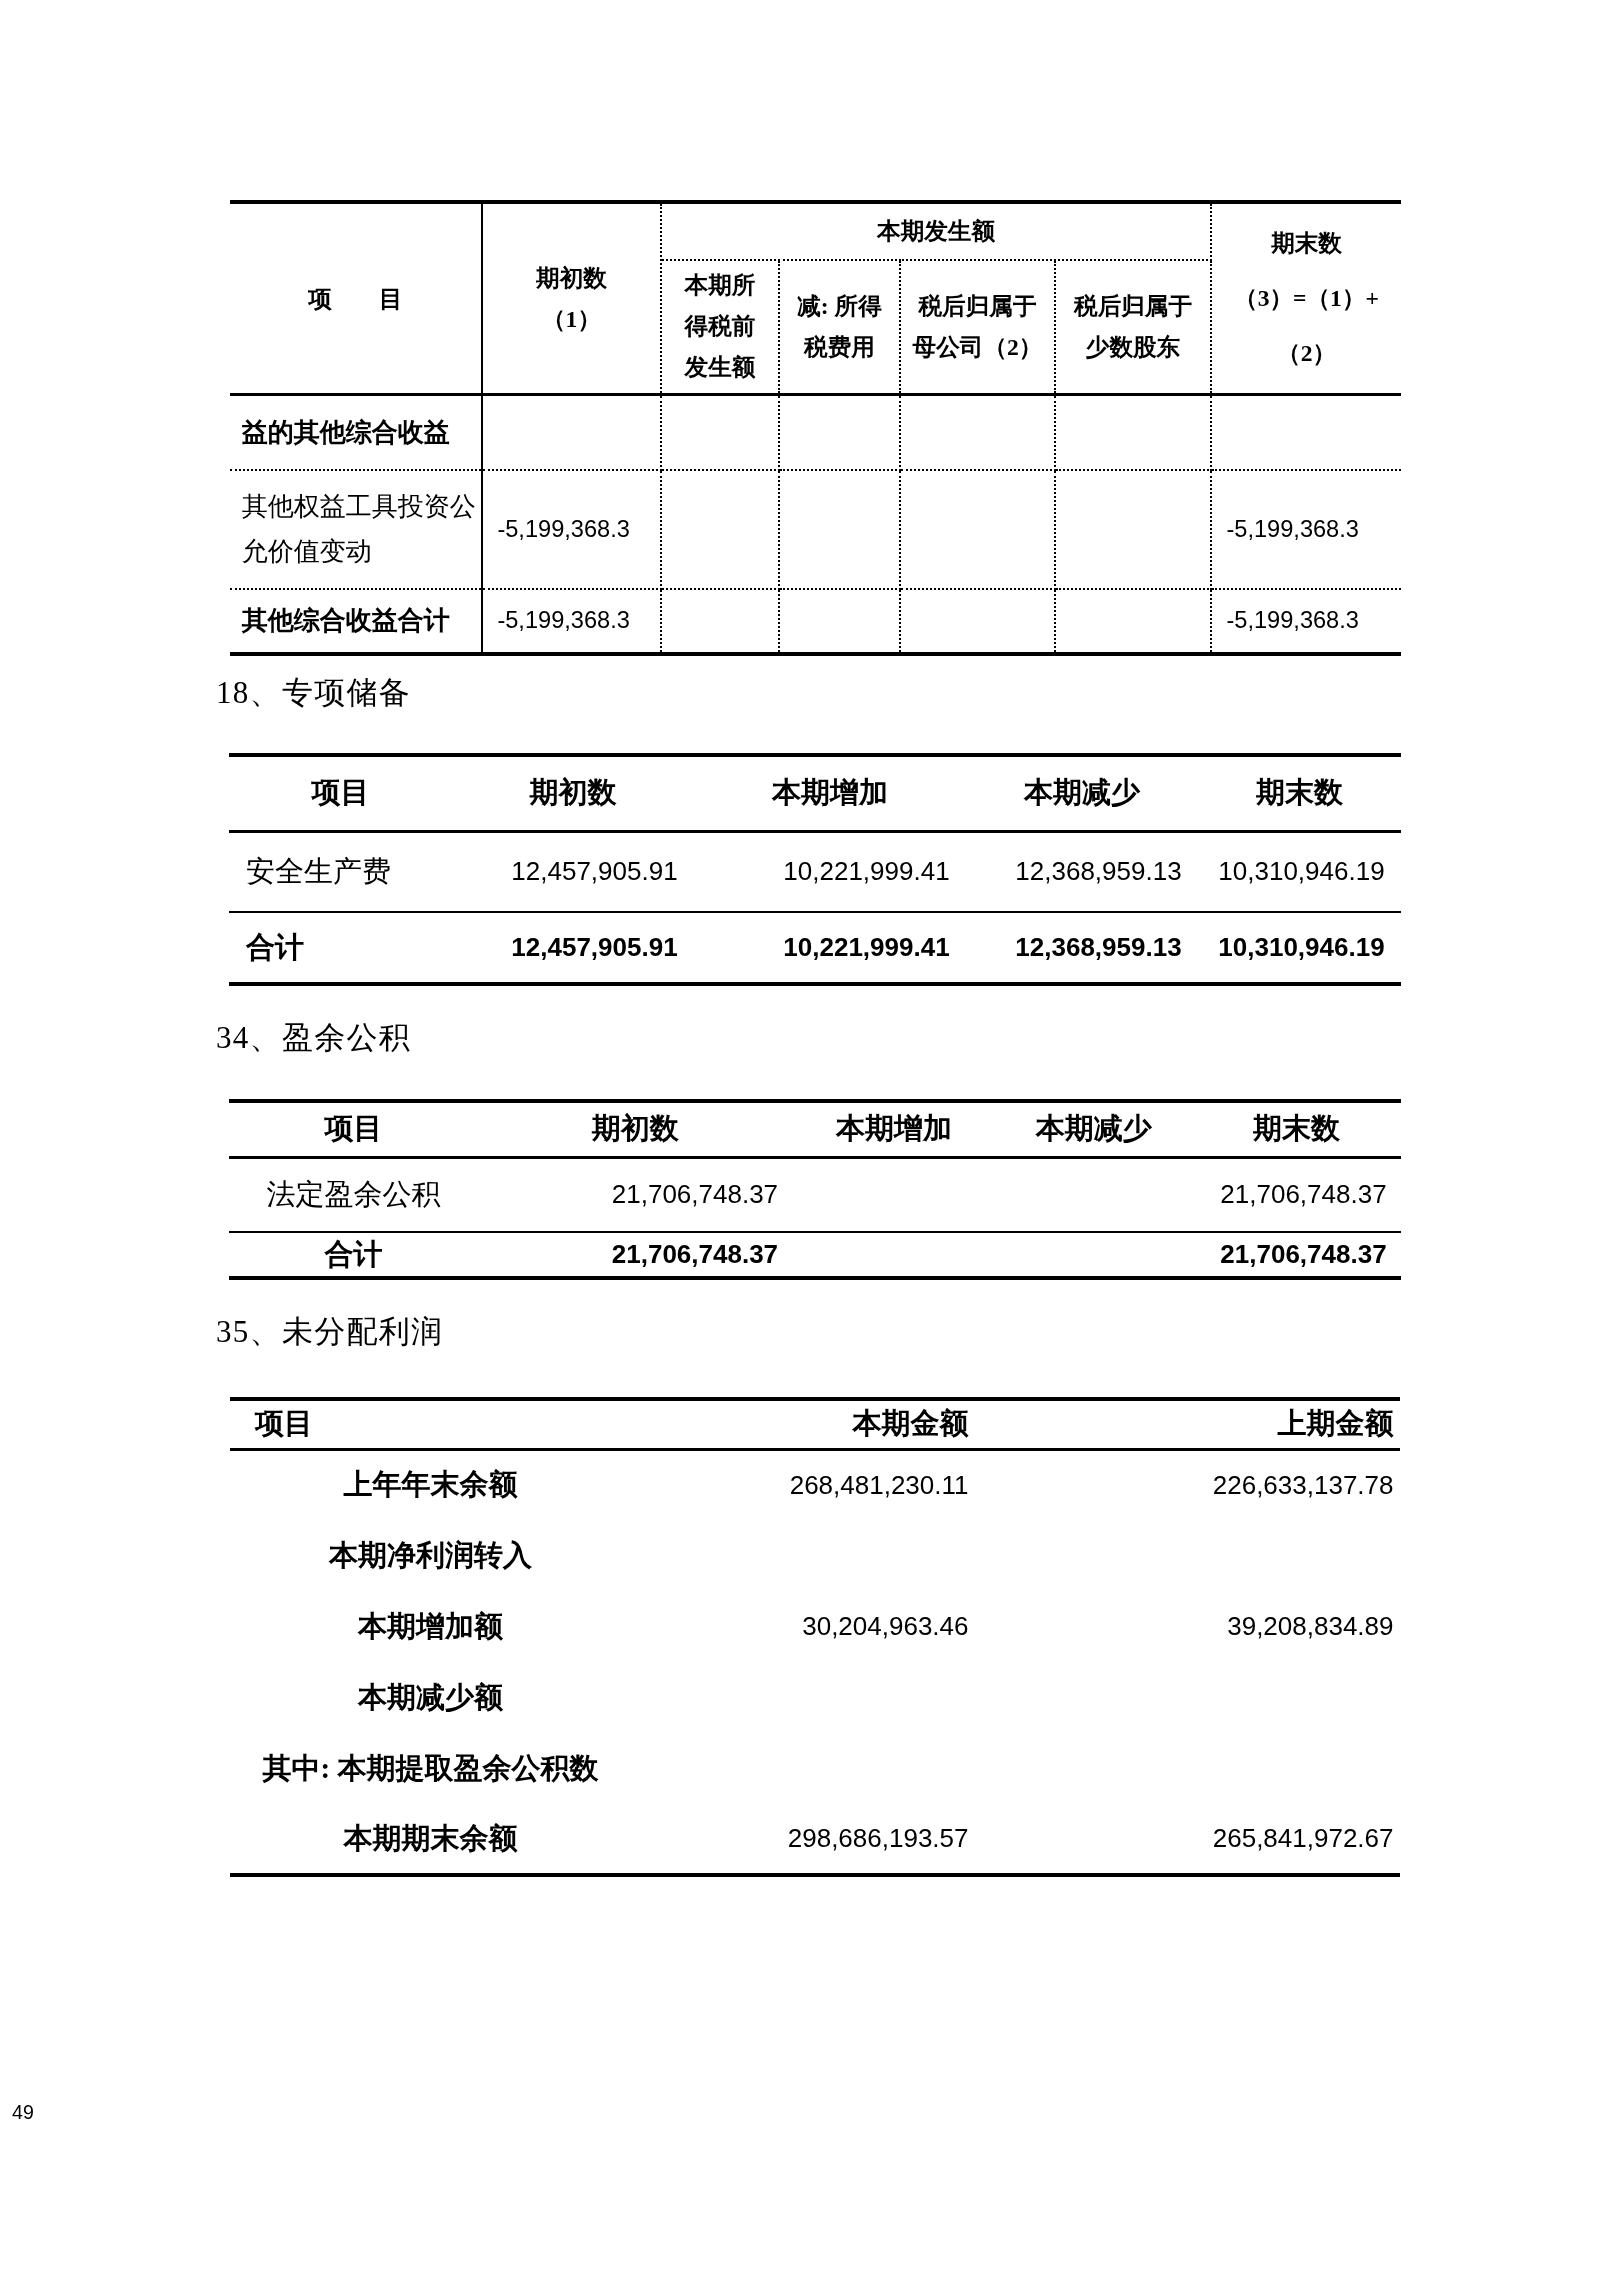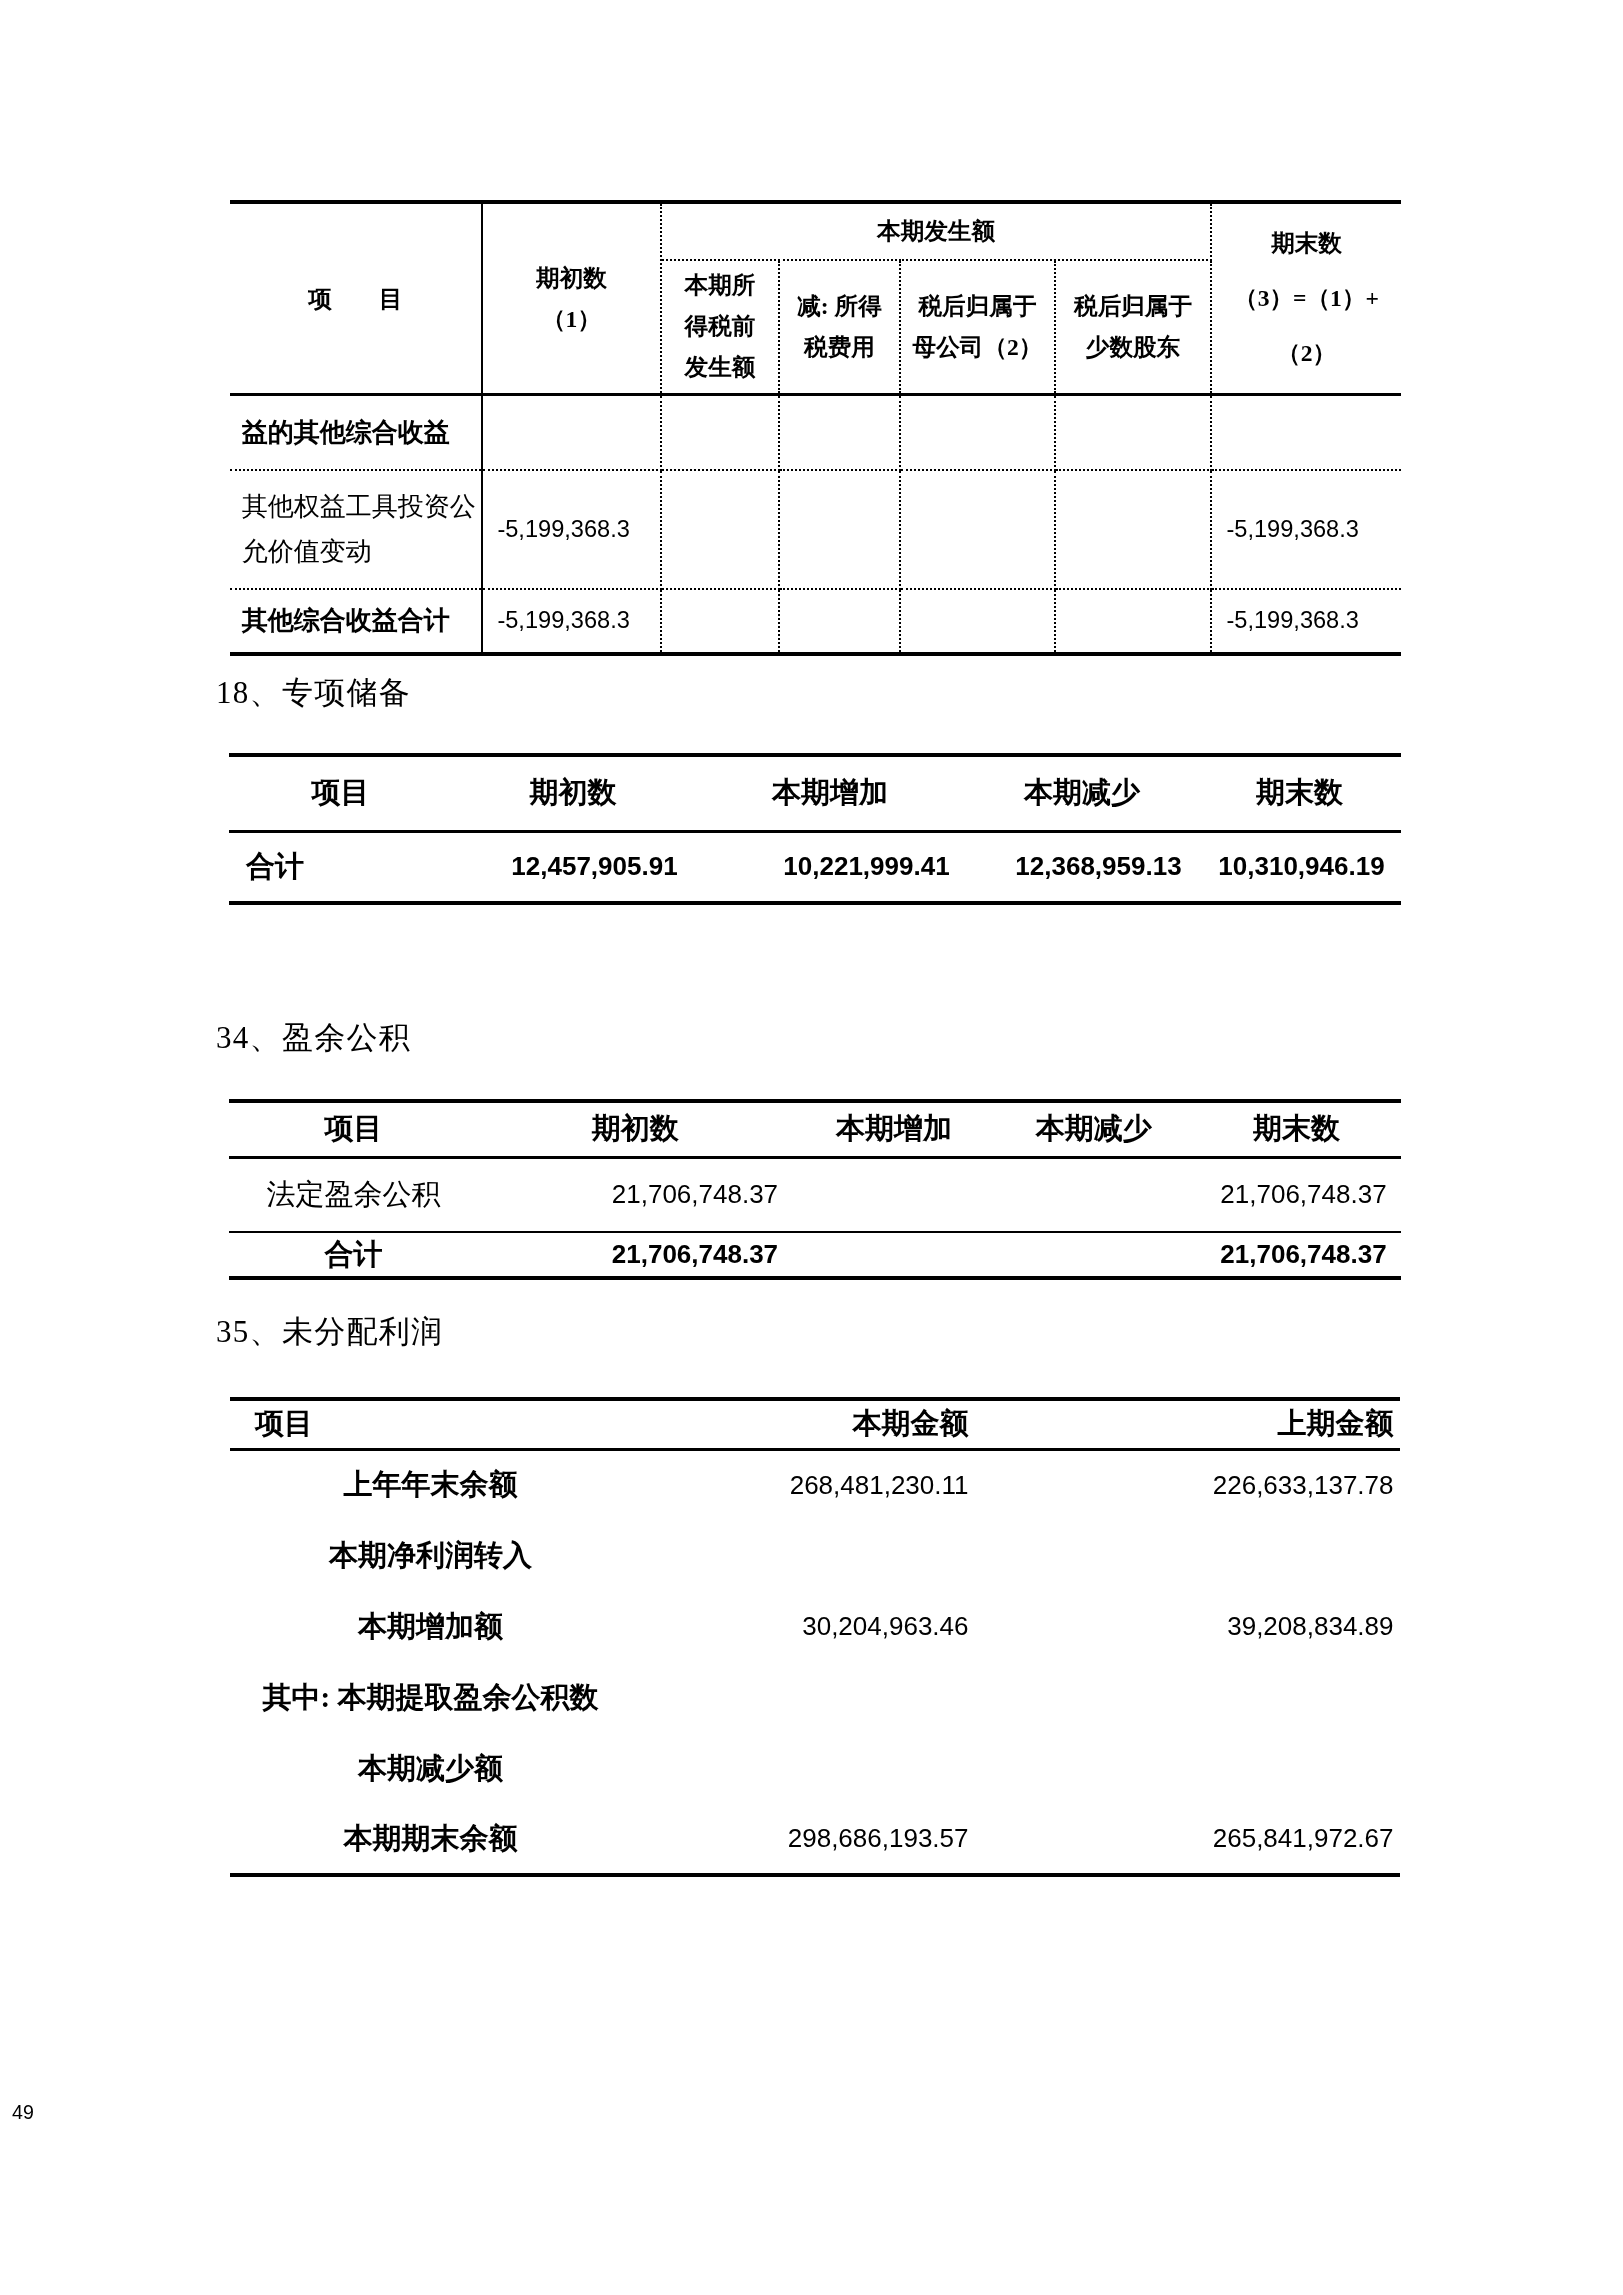--- a/index.html
+++ b/index.html
@@ -146,20 +146,27 @@
         <col style="width:203px">
     </colgroup>
     <tbody>
         <tr class="hrow" style="height:76px">
       <td>项目</td>
       <td>期初数</td>
       <td>本期增加</td>
       <td>本期减少</td>
       <td>期末数</td>
     </tr>
+    <tr class="sep" style="height:81px">
+      <td class="item">安全生产费</td>
+      <td class="val num">12,457,905.91</td>
+      <td class="val num">10,221,999.41</td>
+      <td class="val num">12,368,959.13</td>
+      <td class="val num">10,310,946.19</td>
+    </tr>
     <tr style="height:72px">
       <td class="item bold">合计</td>
       <td class="val num bold">12,457,905.91</td>
       <td class="val num bold">10,221,999.41</td>
       <td class="val num bold">12,368,959.13</td>
       <td class="val num bold">10,310,946.19</td>
     </tr>
   </tbody>
     </table>
 </div>
@@ -225,26 +232,26 @@
       <td class="item">本期净利润转入</td>
       <td class="val num"></td>
       <td class="val num"></td>
     </tr>
     <tr style="height:71px">
       <td class="item">本期增加额</td>
       <td class="val num">30,204,963.46</td>
       <td class="val num">39,208,834.89</td>
     </tr>
     <tr style="height:71px">
+      <td class="item">本期减少额</td>
+      <td class="val num"></td>
+      <td class="val num"></td>
+    </tr>
+    <tr style="height:71px">
       <td class="item">其中: 本期提取盈余公积数</td>
-      <td class="val num"></td>
-      <td class="val num"></td>
-    </tr>
-    <tr style="height:71px">
-      <td class="item">本期减少额</td>
       <td class="val num"></td>
       <td class="val num"></td>
     </tr>
     <tr style="height:71px">
       <td class="item">本期期末余额</td>
       <td class="val num">298,686,193.57</td>
       <td class="val num">265,841,972.67</td>
     </tr>
   </tbody>
     </table>

